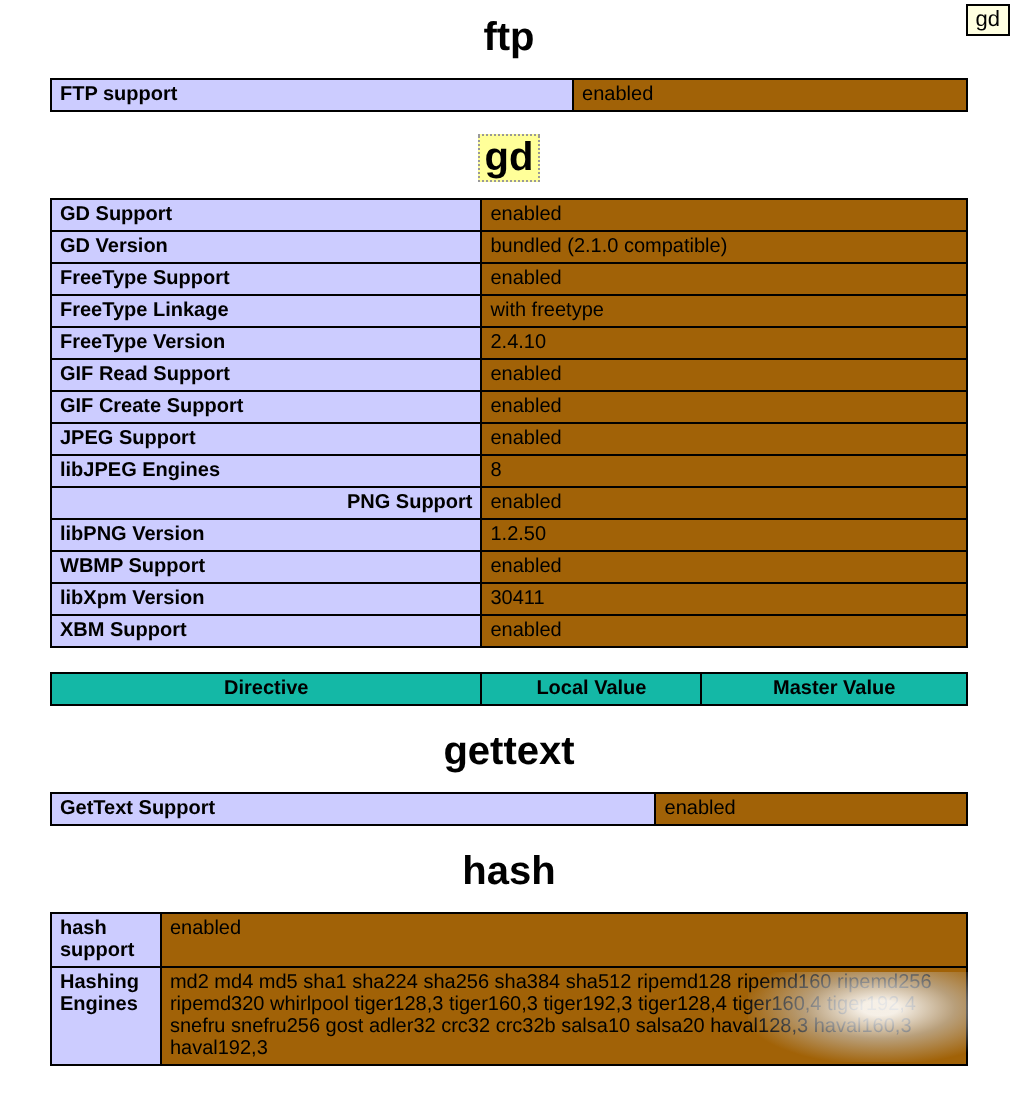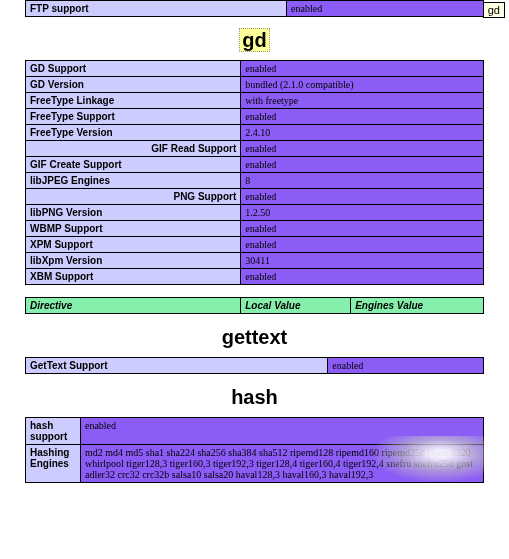--- a/index.html
+++ b/index.html
@@ -51,28 +51,26 @@
       font-family: Verdana, sans-serif;
       font-size: 10px;
       text-align: left;
       vertical-align: top;
     }
     .e {
       background: #ccccff;
       font-weight: bold;
     }
     .v {
-      background: #8b5cf6;
-      font-family: Liberation Serif, serif;
+      background: #a16207;
     }
     .h {
-      background: #86efac;
-      text-align: left;
+      background: #14b8a6;
+      text-align: center;
       font-weight: bold;
-      font-style: italic;
     }
     .dir-col1 { width: 47%; }
     .dir-col2 { width: 24%; }
     .dir-col3 { width: 29%; }
     .hash-col1 { width: 12%; }
     .hl { color: #cc9900; }
     .smudge {
       position: absolute;
       right: 0;
       width: 110px;
@@ -81,20 +79,21 @@
       pointer-events: none;
     }
   </style>
 </head>
 <body>
 
 <div class="tooltip-gd">gd</div>
 
 <div class="wrapper">
 
+  <h2>ftp</h2>
   <table>
     <tbody>
         <tr>
       <td class="e" style="width:57%">FTP support</td>
       <td class="v">enabled</td>
     </tr>
   </tbody>
     </table>
 
   <h2 class="anchor-gd"><a href="#gd">gd</a></h2>
@@ -102,76 +101,76 @@
     <tbody id="gd-rows">
         <tr>
           <td class="e" style="width: 47%;">GD Support</td>
           <td class="v">enabled</td>
         </tr>
         <tr>
           <td class="e" style="width: 47%;">GD Version</td>
           <td class="v">bundled (2.1.0 compatible)</td>
         </tr>
         <tr>
+          <td class="e" style="width: 47%;">FreeType Support</td>
+          <td class="v">enabled</td>
+        </tr>
+        <tr>
           <td class="e" style="width: 47%;">FreeType Linkage</td>
           <td class="v">with freetype</td>
         </tr>
         <tr>
-          <td class="e" style="width: 47%;">FreeType Support</td>
-          <td class="v">enabled</td>
-        </tr>
-        <tr>
           <td class="e" style="width: 47%;">FreeType Version</td>
           <td class="v">2.4.10</td>
         </tr>
         <tr>
-          <td class="e" style="width: 47%; text-align: right;">GIF Read Support</td>
+          <td class="e" style="width: 47%;">GIF Read Support</td>
           <td class="v">enabled</td>
         </tr>
         <tr>
           <td class="e" style="width: 47%; margin-left: 12px;">GIF Create Support</td>
+          <td class="v">enabled</td>
+        </tr>
+        <tr>
+          <td class="e" style="width: 47%;">JPEG Support</td>
           <td class="v">enabled</td>
         </tr>
         <tr>
           <td class="e" style="width: 47%;">libJPEG Engines</td>
           <td class="v">8</td>
         </tr>
         <tr>
           <td class="e" style="width: 47%; text-align: right;">PNG Support</td>
           <td class="v">enabled</td>
         </tr>
         <tr>
           <td class="e" style="width: 47%;">libPNG Version</td>
           <td class="v">1.2.50</td>
         </tr>
         <tr>
           <td class="e" style="width: 47%;">WBMP Support</td>
           <td class="v">enabled</td>
         </tr>
         <tr>
-          <td class="e" style="width: 47%;">XPM Support</td>
-          <td class="v">enabled</td>
-        </tr>
-        <tr>
           <td class="e" style="width: 47%; margin-left: 48px;">libXpm Version</td>
           <td class="v">30411</td>
         </tr>
         <tr>
           <td class="e" style="width: 47%;">XBM Support</td>
           <td class="v">enabled</td>
         </tr>
       </tbody>
   </table>
 
   <table>
     <tbody>
         <tr>
       <th class="h dir-col1">Directive</th>
       <th class="h dir-col2">Local Value</th>
-      <th class="h dir-col3">Engines Value</th>
+      <th class="h dir-col3">Master Value</th>
     </tr>
   </tbody>
     </table>
 
   <h2>gettext</h2>
   <table>
     <tbody>
         <tr>
       <td class="e" style="width:66%">GetText Support</td>
       <td class="v">enabled</td>

